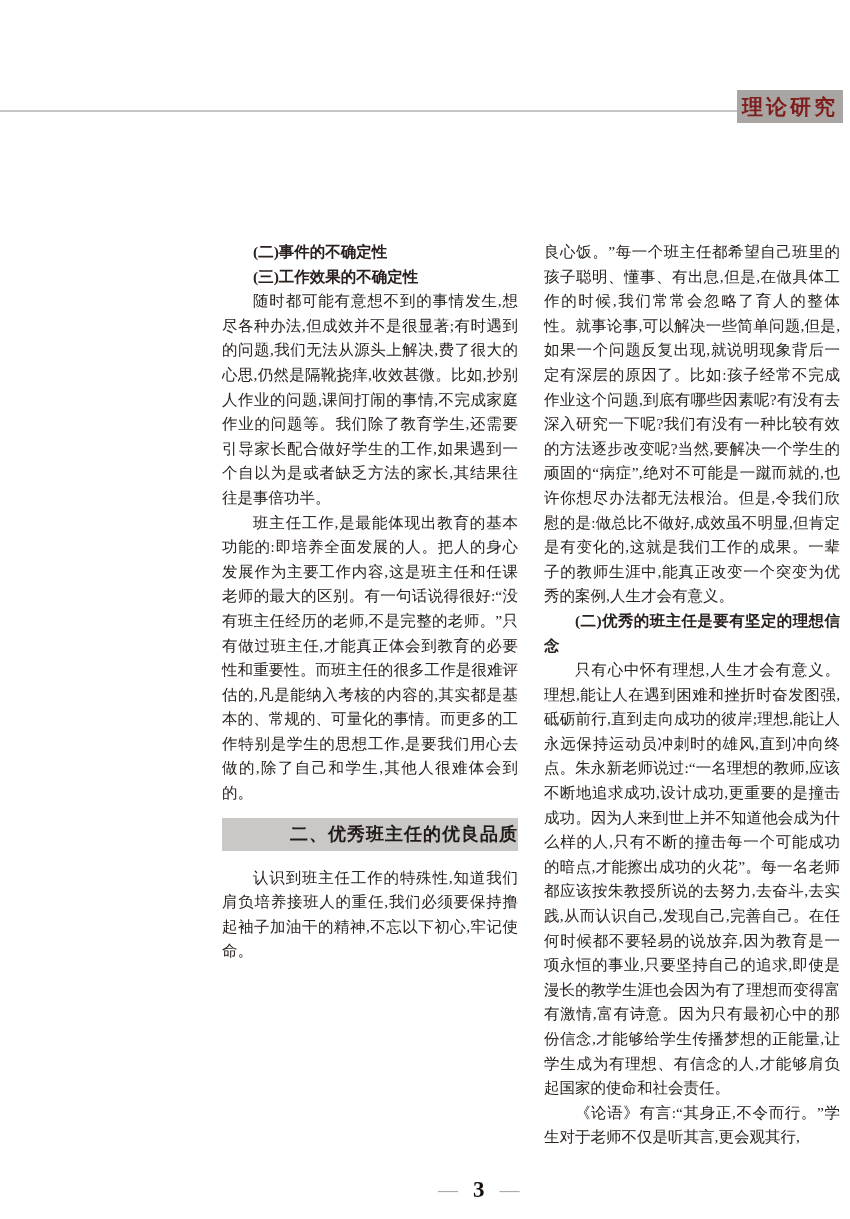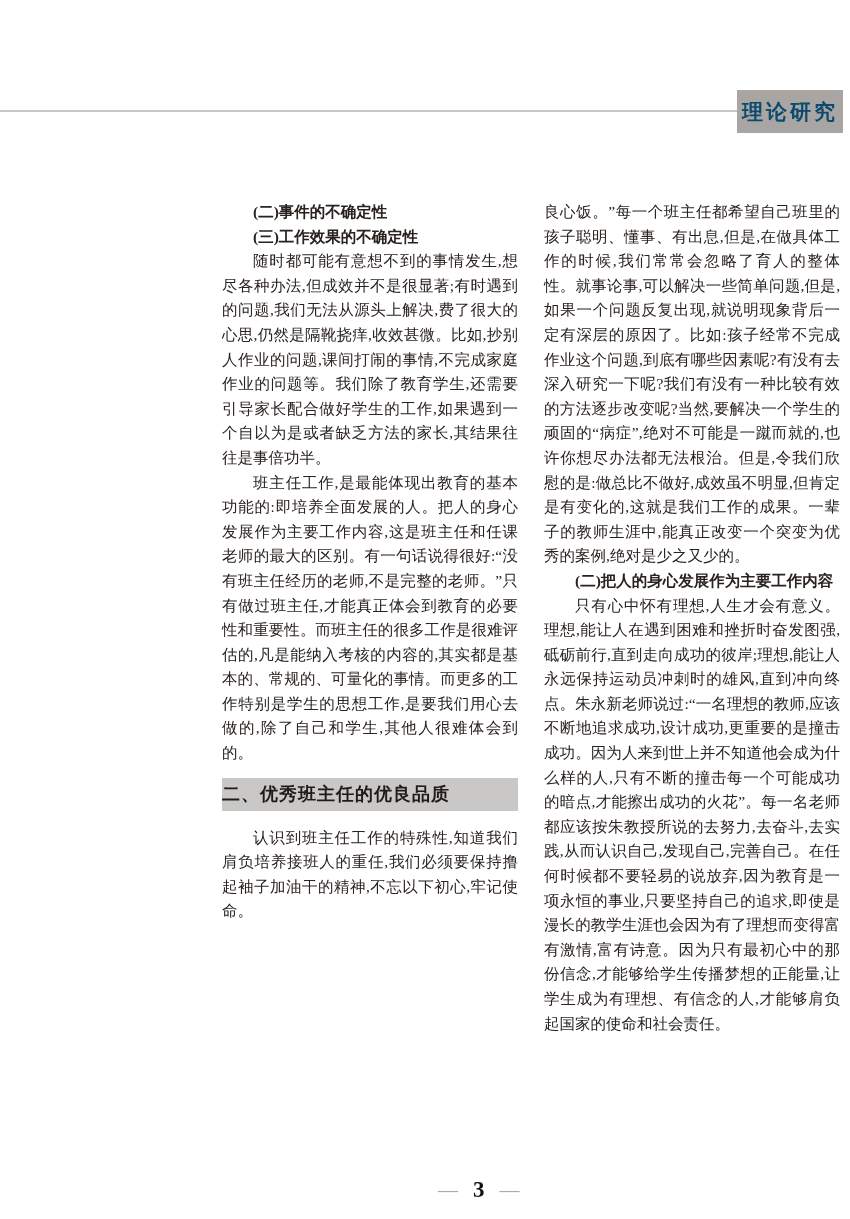--- a/index.html
+++ b/index.html
@@ -22,23 +22,23 @@
     top: 110px;
     width: 737px;
     height: 2px;
     background: #c9c7c5;
   }
   .header-label {
     position: absolute;
     left: 737px;
     top: 90px;
     width: 106px;
-    height: 43px;
+    height: 33px;
     background: #a8a5a2;
-    color: #0c4a6e;
+    color: #7f1d1d;
     font-family: "Liberation Sans", sans-serif;
     font-weight: bold;
     font-size: 21px;
     letter-spacing: 3px;
     display: flex;
     align-items: center;
     justify-content: center;
   }
   
   .content {
@@ -48,20 +48,21 @@
     width: 618px;
     display: flex;
     gap: 26px;
   }
   .col {
     width: 296px;
     font-size: 15.5px;
     line-height: 24.6px;
     text-align: justify;
     text-justify: inter-character;
+    margin-top: 40px;
   }
   .col p {
     margin: 0;
     text-indent: 2em;
   }
   .col p.no-indent {
     text-indent: 0;
   }
   .col .subhead {
     margin: 0;
@@ -74,21 +75,21 @@
   .section-bar {
     margin: 12px 0 15px 0;
     height: 33px;
     line-height: 33px;
     background: #c9c8c6;
     color: #211a16;
     font-family: "Liberation Sans", sans-serif;
     font-weight: bold;
     font-size: 18px;
     letter-spacing: 1px;
-    text-align: left;
+    text-align: right;
     text-indent: 0;
   }
   
   .footer {
     position: absolute;
     left: 438px;
     top: 1178px;
     display: flex;
     align-items: center;
     gap: 15px;
@@ -119,23 +120,24 @@
     <div class="col">
       <div class="subhead">(二)事件的不确定性</div>
       <div class="subhead">(三)工作效果的不确定性</div>
       <p>随时都可能有意想不到的事情发生,想尽各种办法,但成效并不是很显著;有时遇到的问题,我们无法从源头上解决,费了很大的心思,仍然是隔靴挠痒,收效甚微。比如,抄别人作业的问题,课间打闹的事情,不完成家庭作业的问题等。我们除了教育学生,还需要引导家长配合做好学生的工作,如果遇到一个自以为是或者缺乏方法的家长,其结果往往是事倍功半。</p>
       <p>班主任工作,是最能体现出教育的基本功能的:即培养全面发展的人。把人的身心发展作为主要工作内容,这是班主任和任课老师的最大的区别。有一句话说得很好:“没有班主任经历的老师,不是完整的老师。”只有做过班主任,才能真正体会到教育的必要性和重要性。而班主任的很多工作是很难评估的,凡是能纳入考核的内容的,其实都是基本的、常规的、可量化的事情。而更多的工作特别是学生的思想工作,是要我们用心去做的,除了自己和学生,其他人很难体会到的。</p>
       <div class="section-bar">二、优秀班主任的优良品质</div>
       <p>认识到班主任工作的特殊性,知道我们肩负培养接班人的重任,我们必须要保持撸起袖子加油干的精神,不忘以下初心,牢记使命。</p>
     </div>
 
     <div class="col">
-      <p class="no-indent">良心饭。”每一个班主任都希望自己班里的孩子聪明、懂事、有出息,但是,在做具体工作的时候,我们常常会忽略了育人的整体性。就事论事,可以解决一些简单问题,但是,如果一个问题反复出现,就说明现象背后一定有深层的原因了。比如:孩子经常不完成作业这个问题,到底有哪些因素呢?有没有去深入研究一下呢?我们有没有一种比较有效的方法逐步改变呢?当然,要解决一个学生的顽固的“病症”,绝对不可能是一蹴而就的,也许你想尽办法都无法根治。但是,令我们欣慰的是:做总比不做好,成效虽不明显,但肯定是有变化的,这就是我们工作的成果。一辈子的教师生涯中,能真正改变一个突变为优秀的案例,绝对是少之又少的。</p>
-      <div class="subhead">(二)把人的身心发展作为主要工作内容</div>
+      <p class="no-indent">良心饭。”每一个班主任都希望自己班里的孩子聪明、懂事、有出息,但是,在做具体工作的时候,我们常常会忽略了育人的整体性。就事论事,可以解决一些简单问题,但是,如果一个问题反复出现,就说明现象背后一定有深层的原因了。比如:孩子经常不完成作业这个问题,到底有哪些因素呢?有没有去深入研究一下呢?我们有没有一种比较有效的方法逐步改变呢?当然,要解决一个学生的顽固的“病症”,绝对不可能是一蹴而就的,也许你想尽办法都无法根治。但是,令我们欣慰的是:做总比不做好,成效虽不明显,但肯定是有变化的,这就是我们工作的成果。一辈子的教师生涯中,能真正改变一个突变为优秀的案例,人生才会有意义。</p>
+      <div class="subhead">(二)优秀的班主任是要有坚定的理想信念</div>
       <p>只有心中怀有理想,人生才会有意义。理想,能让人在遇到困难和挫折时奋发图强,砥砺前行,直到走向成功的彼岸;理想,能让人永远保持运动员冲刺时的雄风,直到冲向终点。朱永新老师说过:“一名理想的教师,应该不断地追求成功,设计成功,更重要的是撞击成功。因为人来到世上并不知道他会成为什么样的人,只有不断的撞击每一个可能成功的暗点,才能擦出成功的火花”。每一名老师都应该按朱教授所说的去努力,去奋斗,去实践,从而认识自己,发现自己,完善自己。在任何时候都不要轻易的说放弃,因为教育是一项永恒的事业,只要坚持自己的追求,即使是漫长的教学生涯也会因为有了理想而变得富有激情,富有诗意。因为只有最初心中的那份信念,才能够给学生传播梦想的正能量,让学生成为有理想、有信念的人,才能够肩负起国家的使命和社会责任。</p>
+      <p>《论语》有言:“其身正,不令而行。”学生对于老师不仅是听其言,更会观其行,</p>
     </div>
 
   </div>
 
   <div class="footer">
     <span class="dash">—</span>
     <span class="page-num">3</span>
     <span class="dash">—</span>
   </div>
 

